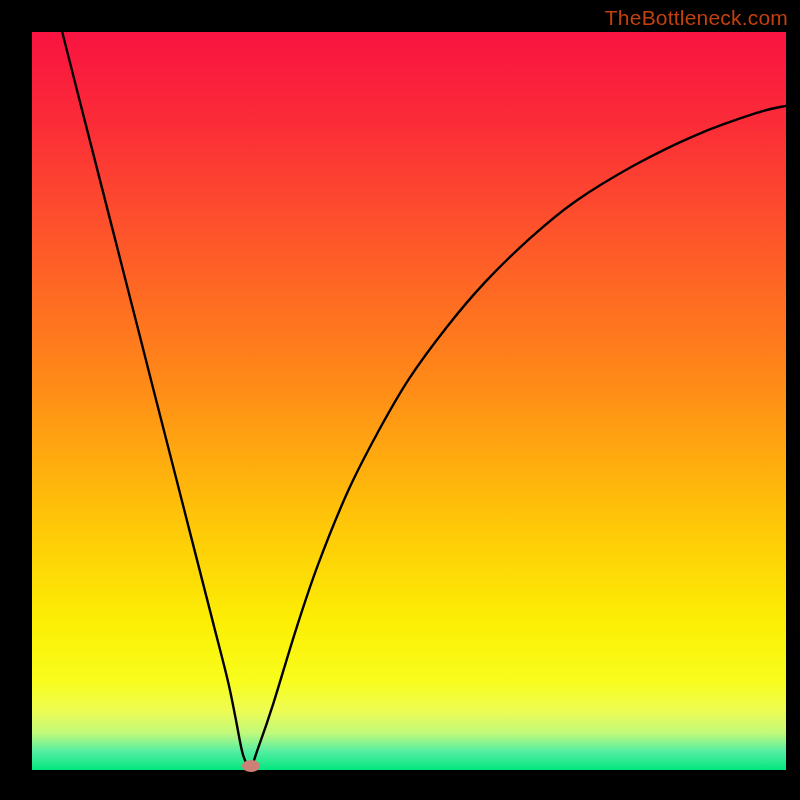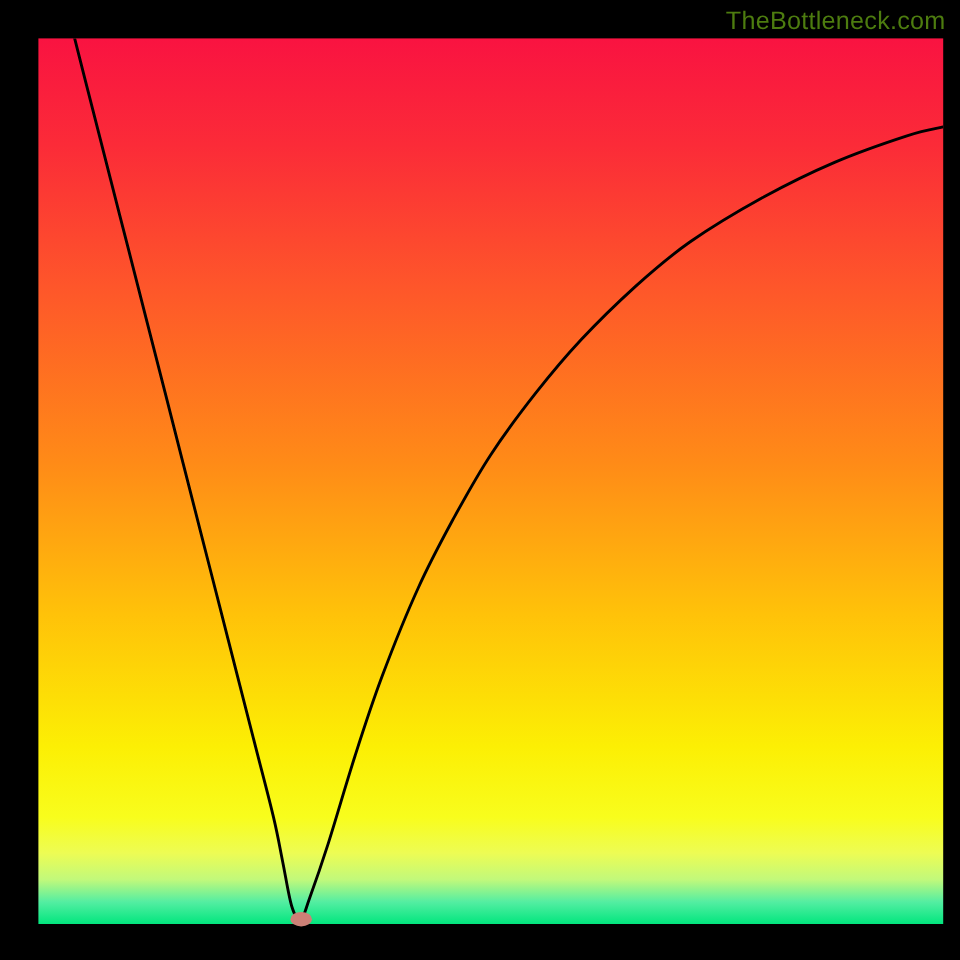--- a/index.html
+++ b/index.html
@@ -52,21 +52,21 @@
     width: 18px;
     height: 12px;
     background: #cc8076;
     border-radius: 50%;
     transform: translate(-50%, -50%);
   }
   .watermark {
     position: absolute;
     top: 6px;
     right: 12px;
-    color: #4d7c0f;
+    color: #c2410c;
     font-size: 21px;
     font-weight: 400;
     letter-spacing: 0.2px;
   }
 </style>
 </head>
 <body>
 
 <div class="stage">
 

